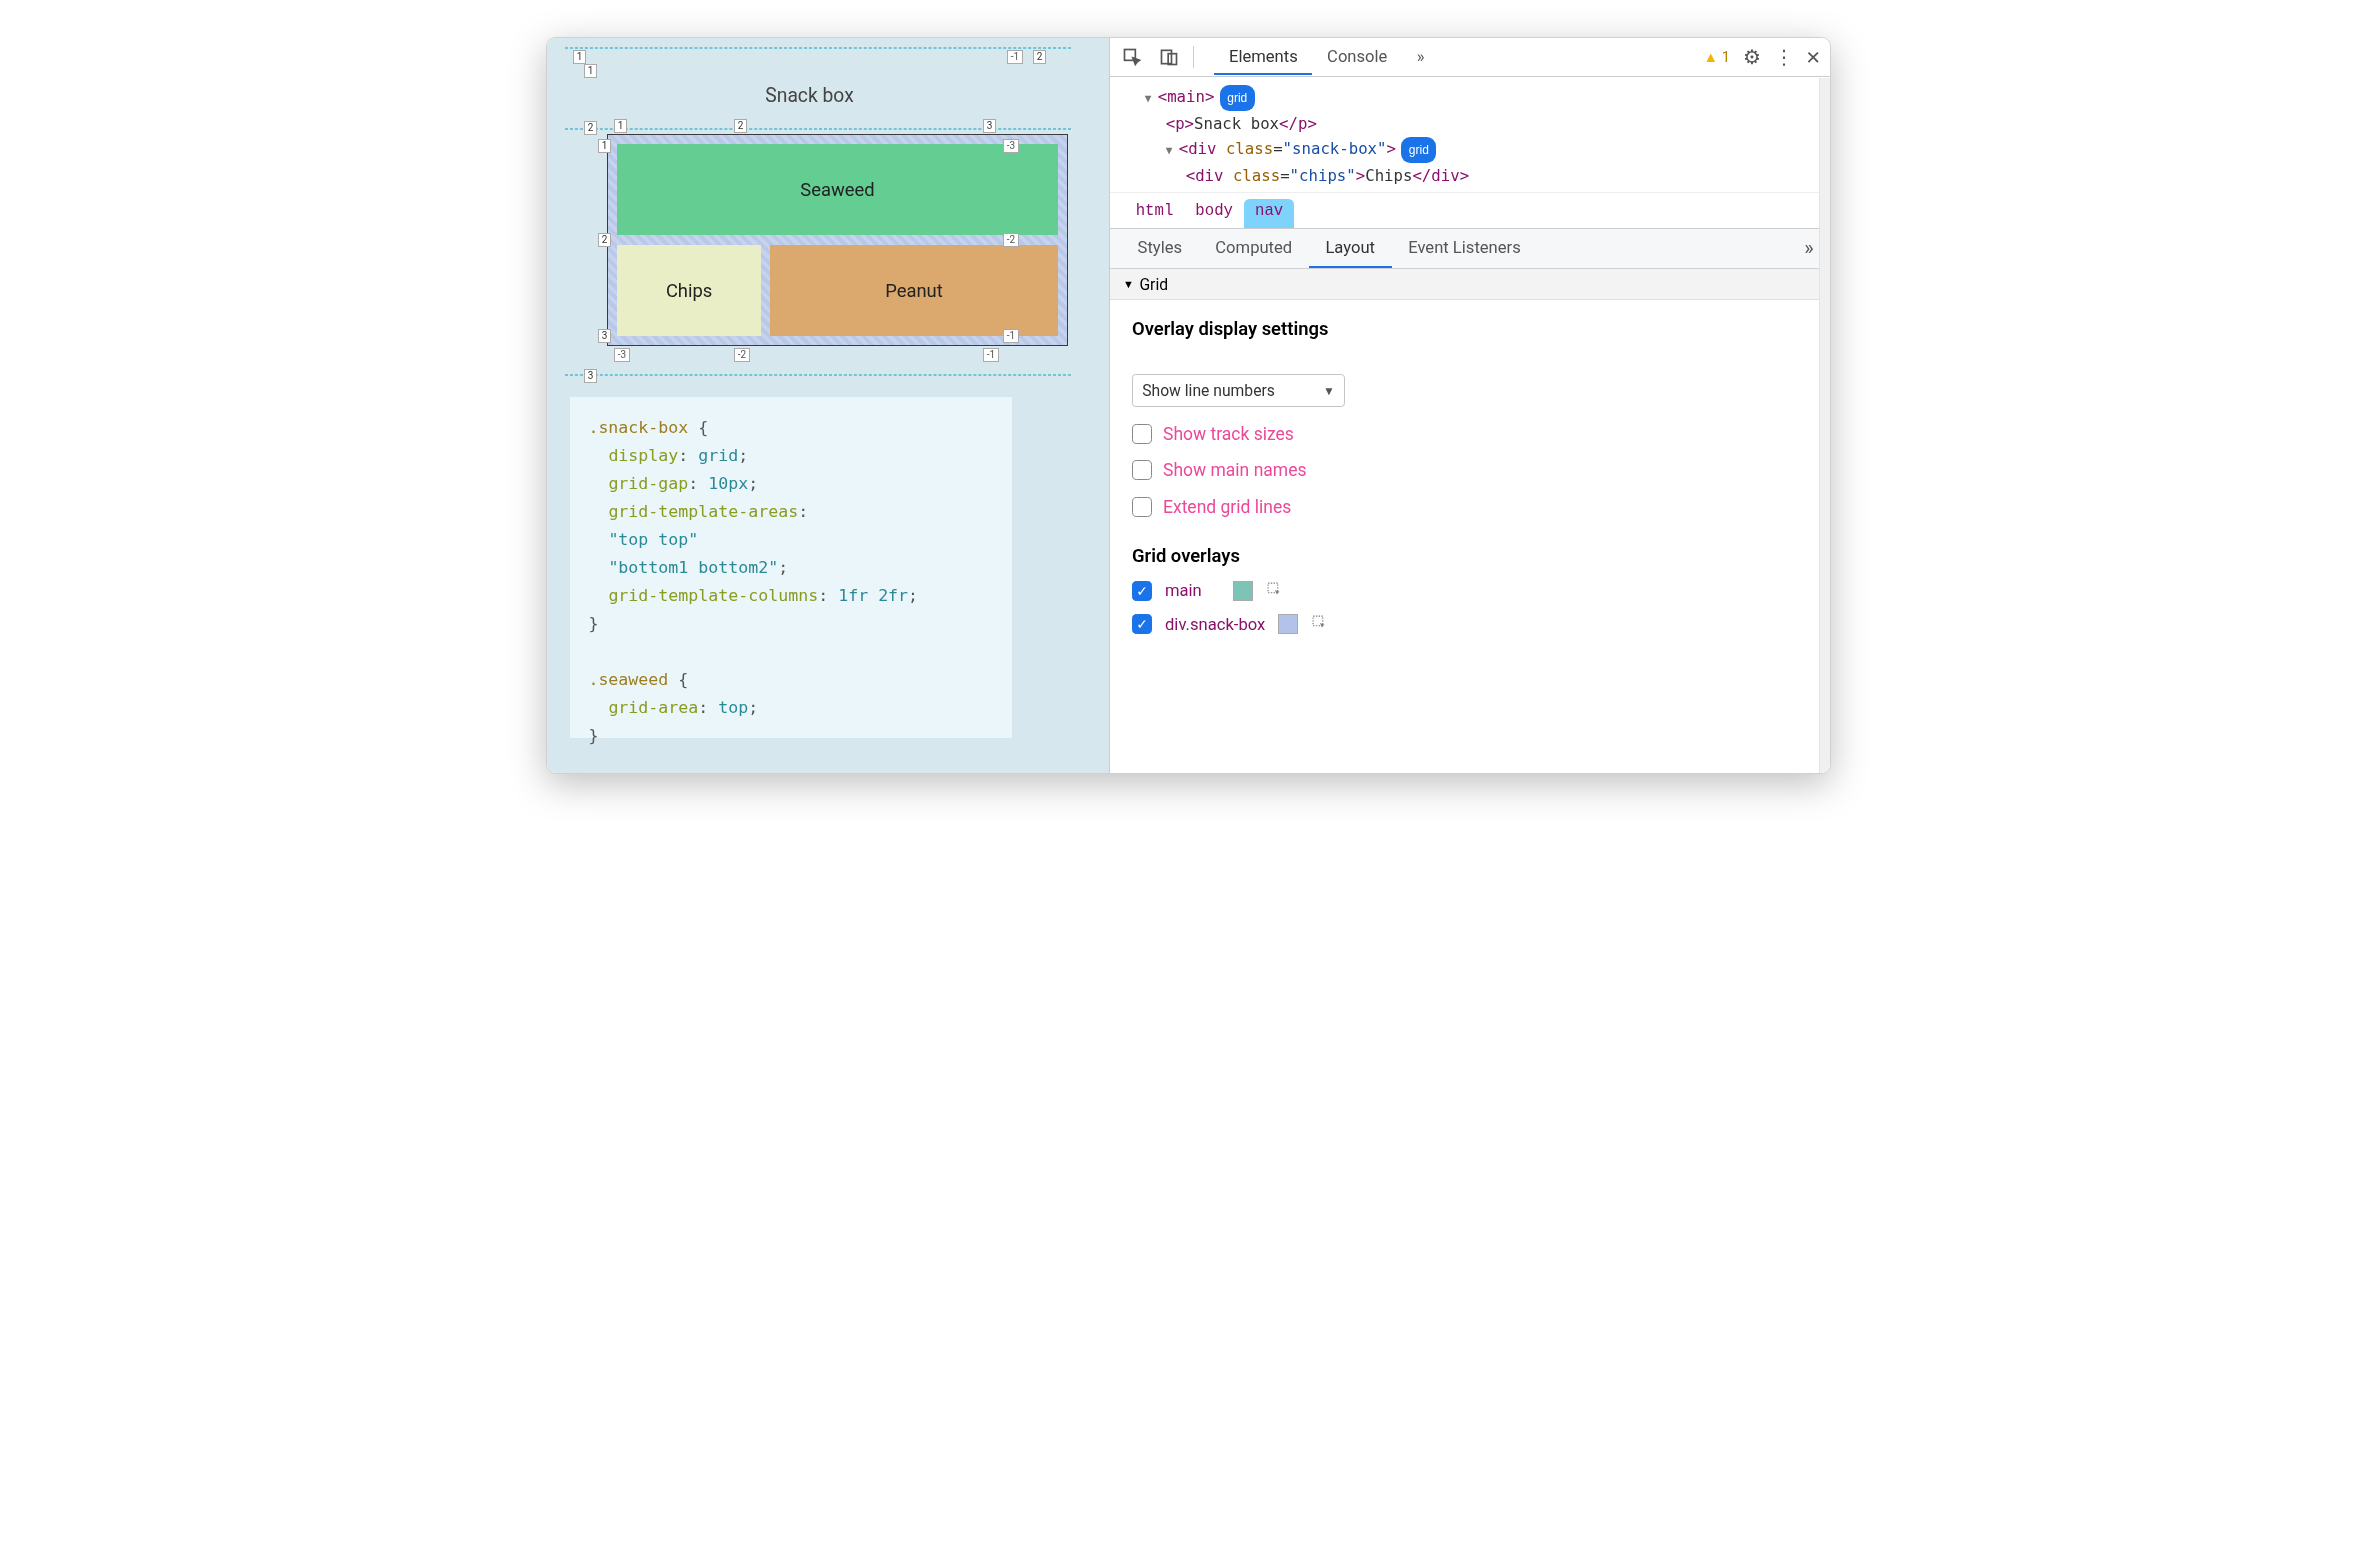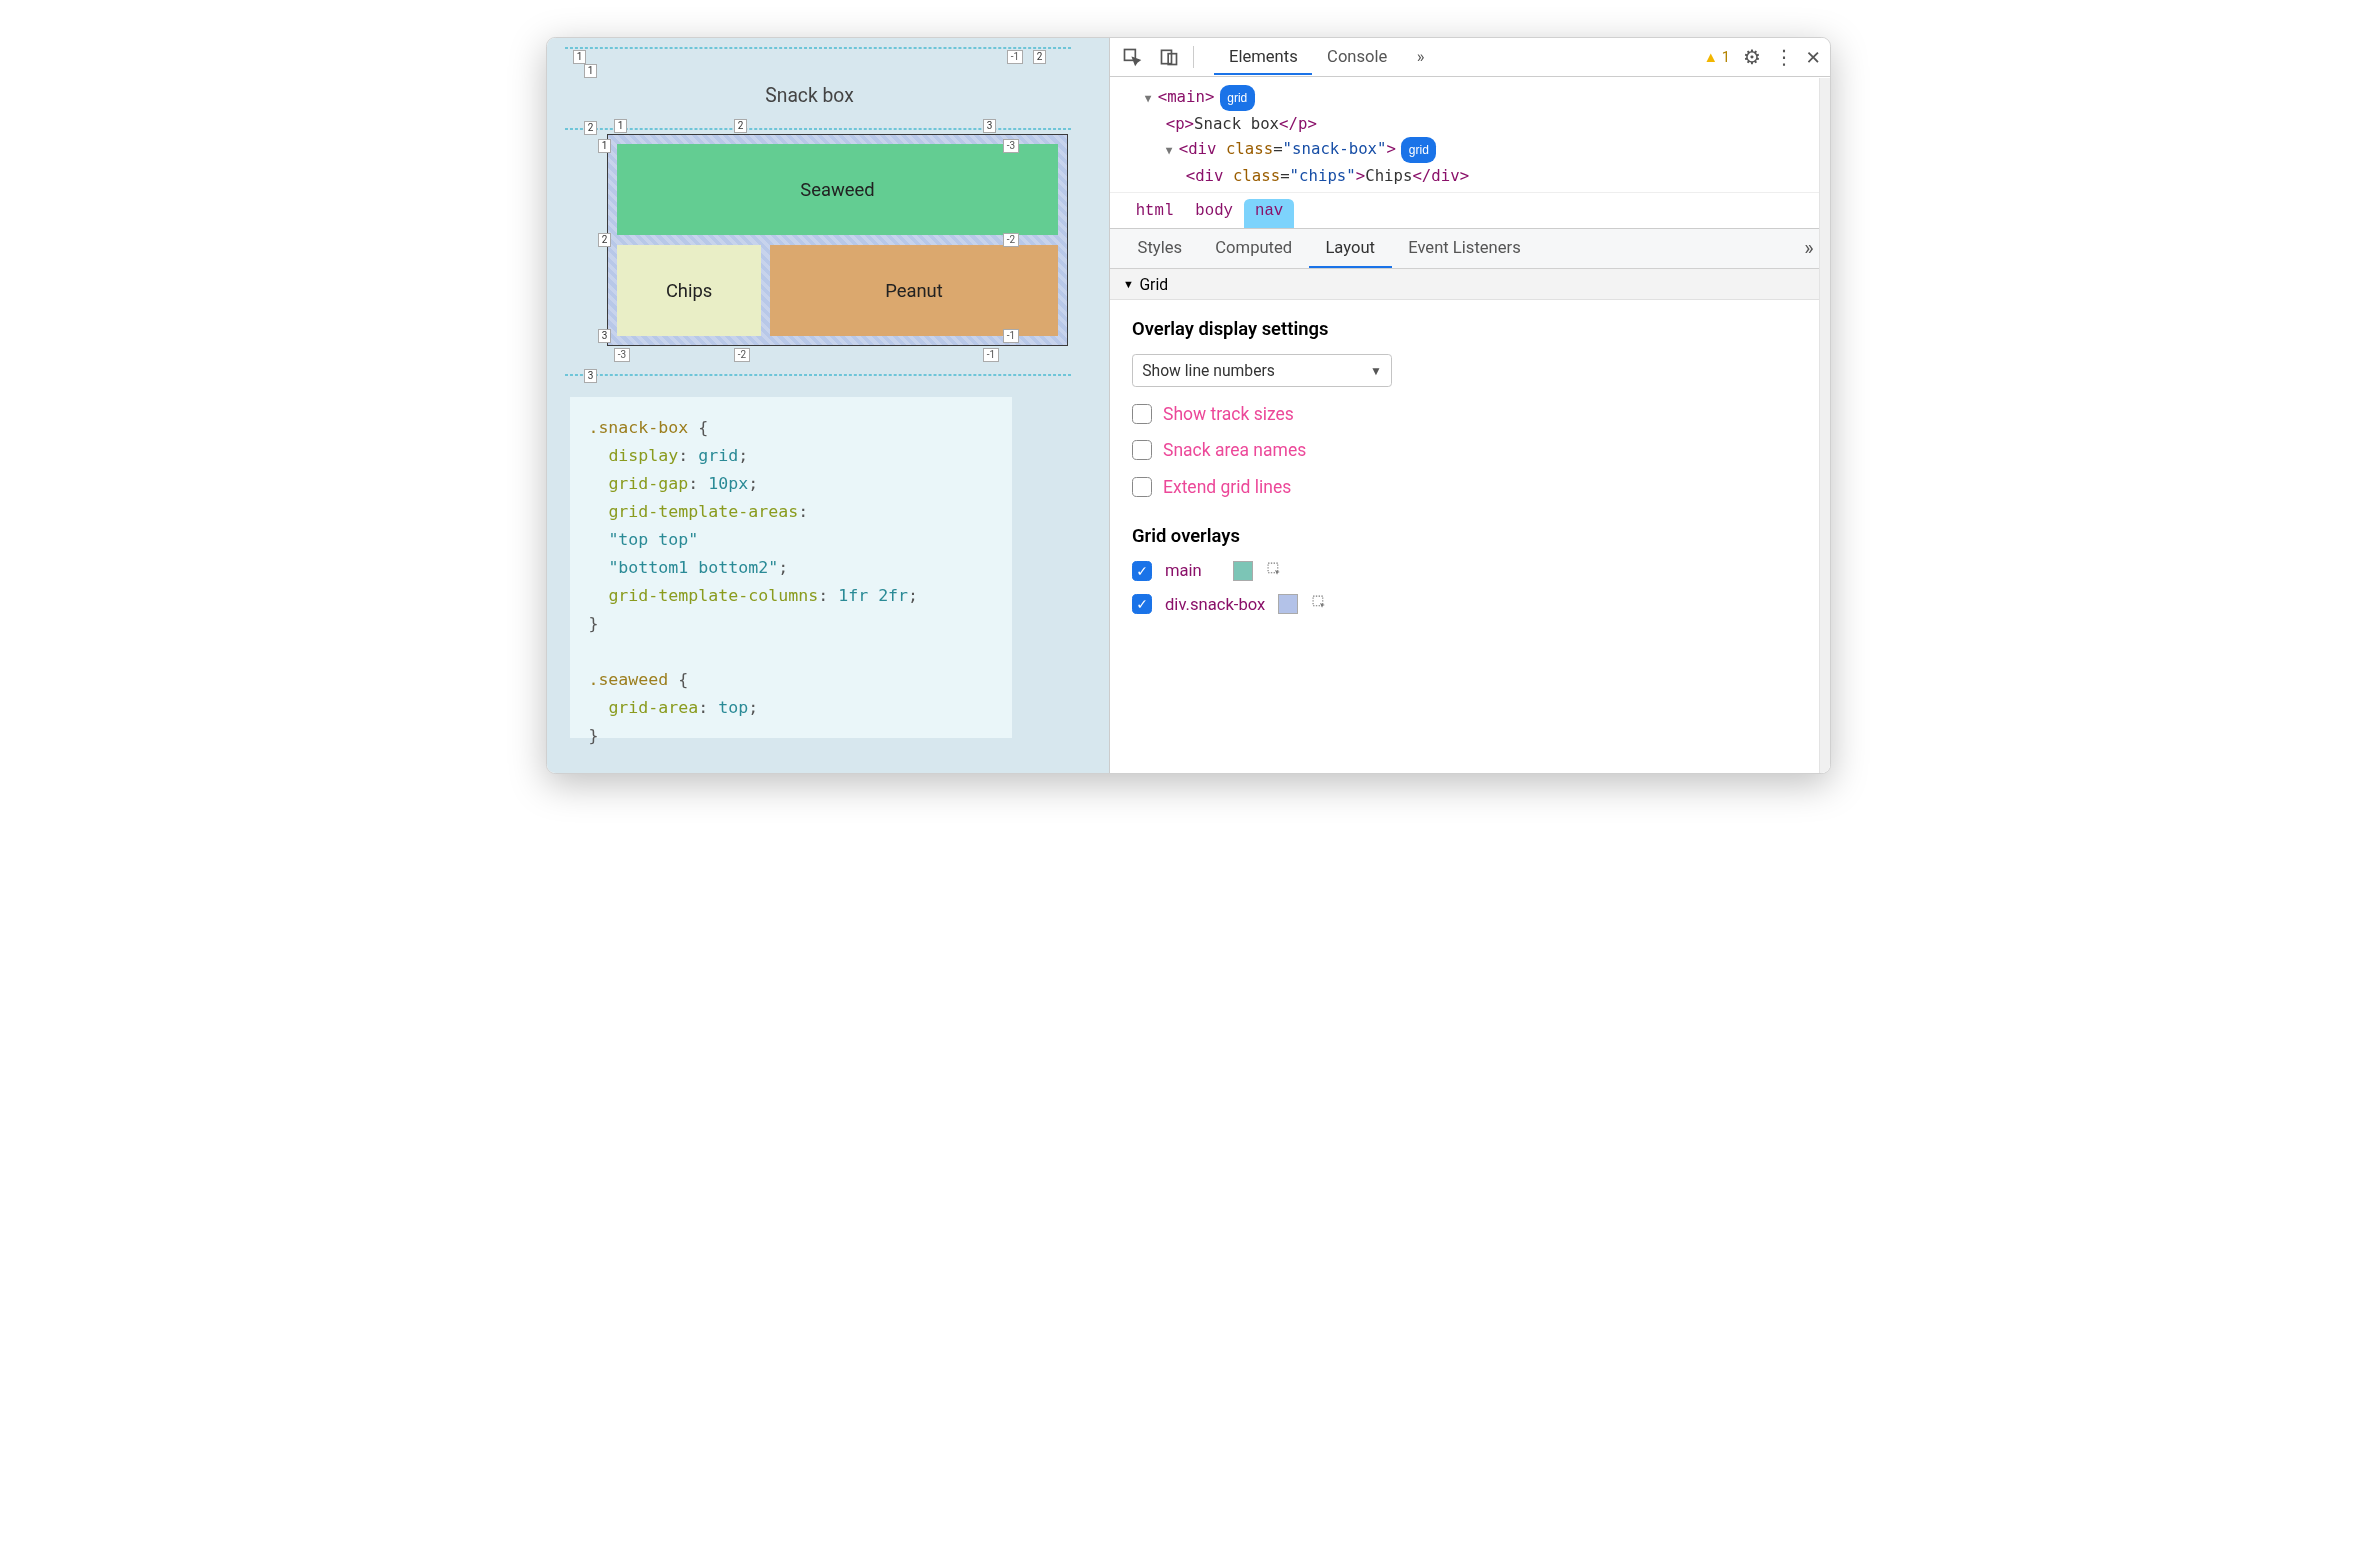--- a/index.html
+++ b/index.html
@@ -243,28 +243,29 @@
   }
   .panel-body h4 {
     font-size: 18.4px;
     font-weight: 600;
     margin-bottom: 14.7px;
   }
   .select-box {
     display: inline-flex;
     align-items: center;
     justify-content: space-between;
-    width: 260px;
+    width: 213px;
     height: 33px;
     border: 0.9px solid #c4c4c4;
     border-radius: 3.7px;
     padding: 0 9.2px;
     font-size: 15.7px;
     color: #333;
     margin-bottom: 16.6px;
+    margin-top: 20px;
   }
   .select-box .caret { font-size: 12px; color: #555; }
 
   .chk-row {
     display: flex; align-items: center; gap: 11px;
     margin-bottom: 16.6px;
     font-size: 17.5px; color: #ec4899;
   }
   .chk {
     width: 20px; height: 20px;
@@ -413,21 +414,21 @@
         <span>Show line numbers</span>
         <span class="caret">▼</span>
       </div>
 
       <div class="chk-row">
         <span class="chk"></span>
         <span>Show track sizes</span>
       </div>
       <div class="chk-row">
         <span class="chk"></span>
-        <span>Snack area names</span>
+        <span>Show main names</span>
       </div>
       <div class="chk-row">
         <span class="chk"></span>
         <span>Extend grid lines</span>
       </div>
 
       <h4 style="margin-top:28px;">Grid overlays</h4>
 
       <div class="overlay-row">
         <span class="chk checked">✓</span>

